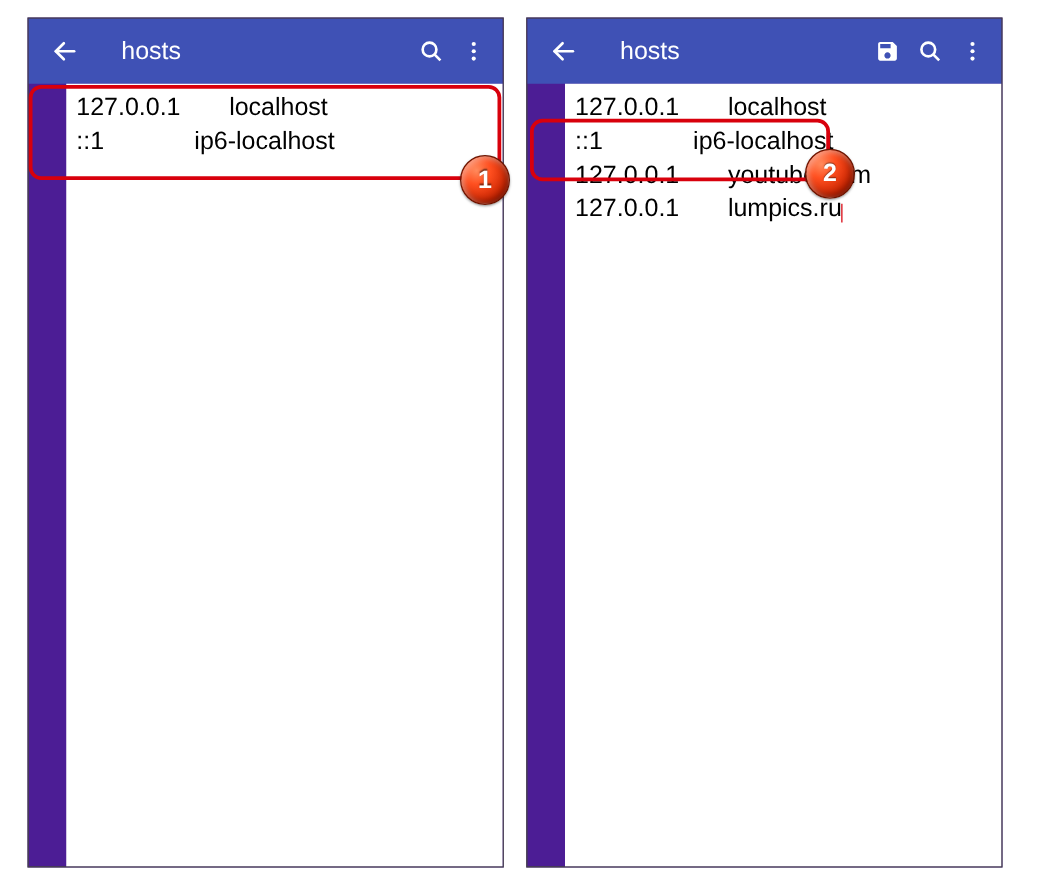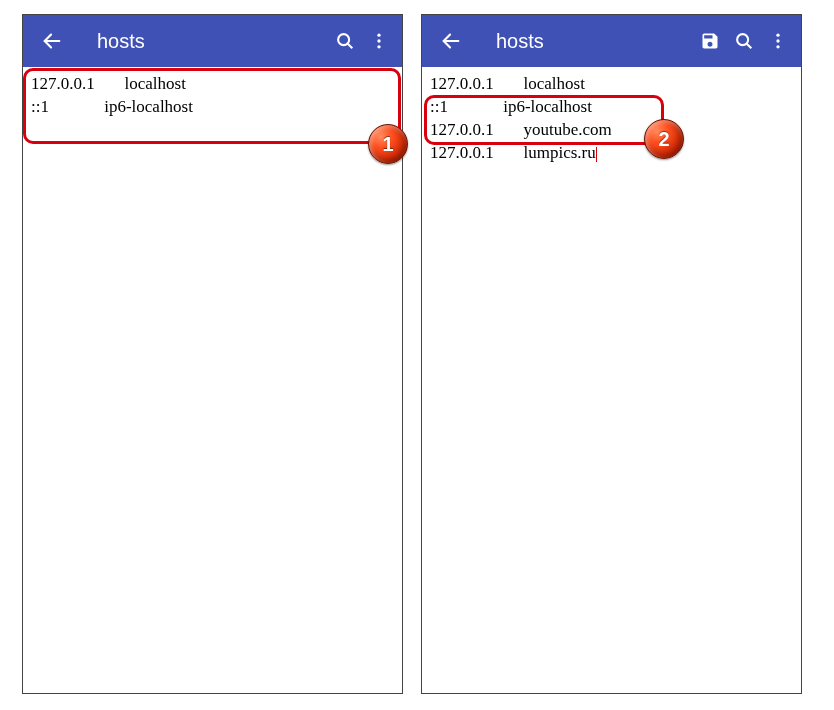--- a/index.html
+++ b/index.html
@@ -40,24 +40,25 @@
       width: 30px;
       height: 30px;
       display: flex;
       align-items: center;
       justify-content: center;
       cursor: pointer;
     }
     .content {
       flex: 1;
       background: #fff;
-      font-family: Liberation Serif, serif;
-      font-size: 17px;
+      font-family: Liberation Sans, sans-serif;
+      font-size: 20px;
       color: #000;
       padding: 6px 8px;
+      margin-left: 30px;
     }
     .content .line {
       white-space: pre;
       line-height: 1.35;
     }
     .highlight-box {
       position: absolute;
       border: 3px solid #d8000c;
       border-radius: 10px;
       pointer-events: none;

